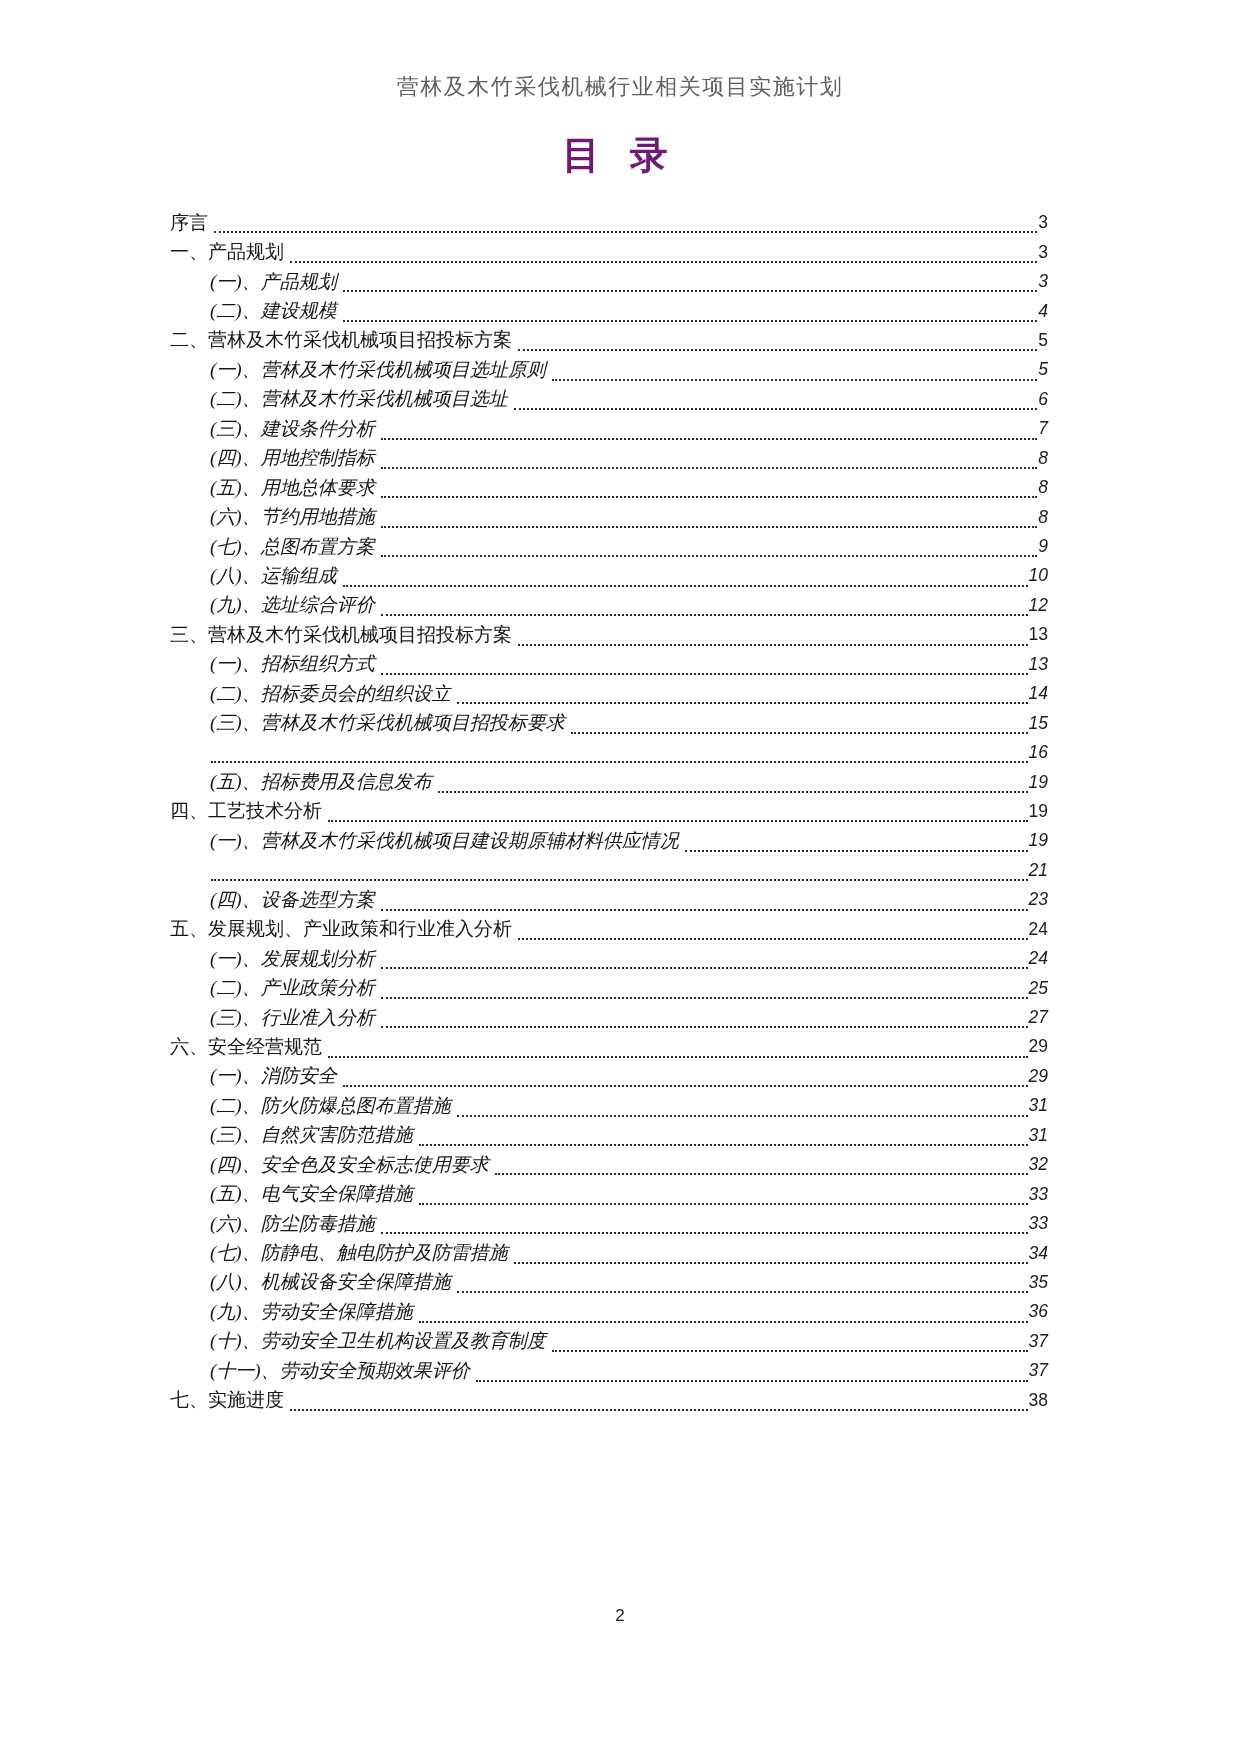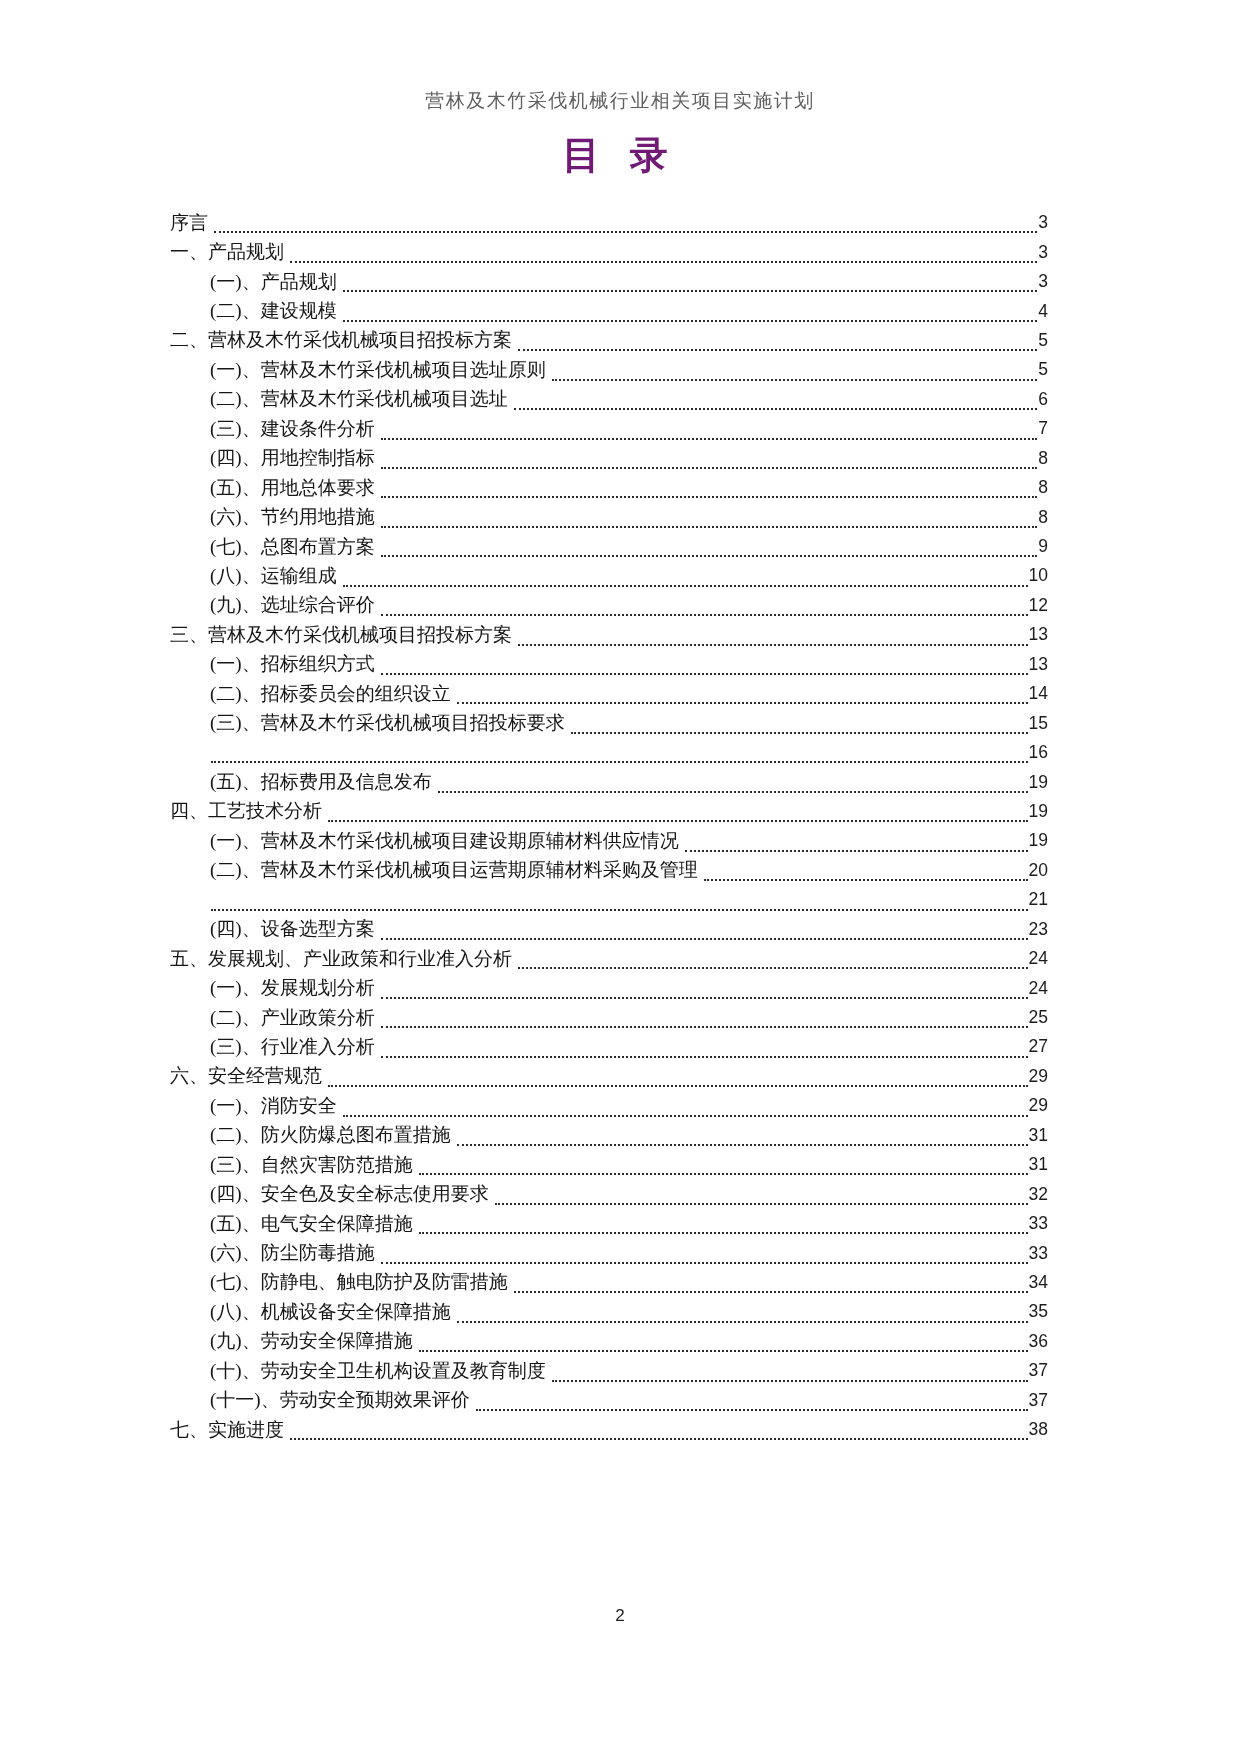--- a/index.html
+++ b/index.html
@@ -12,25 +12,25 @@
     color: #1a1a1a;
     overflow: hidden;
   }
   .page {
     position: absolute;
     inset: 0;
     background: #ffffff;
   }
   .page-header {
     position: absolute;
-    top: 88px;
+    top: 72px;
     left: 0;
     width: 100%;
     text-align: center;
-    font-size: 19px;
+    font-size: 22px;
     letter-spacing: 1.5px;
     color: #5f5f5f;
   }
   .toc-title {
     position: absolute;
     top: 130px;
     left: 0;
     width: 100%;
     text-align: center;
     font-size: 38px;
@@ -45,21 +45,21 @@
     width: 878px;
   }
   .toc-row {
     display: flex;
     align-items: center;
     height: 29.45px;
     font-size: 19px;
     color: #161616;
     cursor: pointer;
   }
-  .toc-row.level-2 { padding-left: 40px; }
+  .toc-row.level-2 { padding-left: 40px; font-style: italic; }
   .toc-label {
     white-space: nowrap;
     padding-right: 5px;
   }
   .toc-leader {
     flex: 1 1 auto;
     min-width: 12px;
     border-bottom: 2px dotted #2b2b2b;
     margin: 0 1px 4px 1px;
     height: 1px;
@@ -195,25 +195,20 @@
         <span class="toc-label">四、工艺技术分析</span>
         <span class="toc-leader"></span>
         <span class="toc-page">19</span>
       </div>
       <div class="toc-row level-2">
         <span class="toc-label">(一)、营林及木竹采伐机械项目建设期原辅材料供应情况</span>
         <span class="toc-leader"></span>
         <span class="toc-page">19</span>
       </div>
       <div class="toc-row level-2">
-        <span class="toc-label">(二)、营林及木竹采伐机械项目运营期原辅材料采购及管理</span>
-        <span class="toc-leader"></span>
-        <span class="toc-page">20</span>
-      </div>
-      <div class="toc-row level-2">
         <span class="toc-leader"></span>
         <span class="toc-page">21</span>
       </div>
       <div class="toc-row level-2">
         <span class="toc-label">(四)、设备选型方案</span>
         <span class="toc-leader"></span>
         <span class="toc-page">23</span>
       </div>
       <div class="toc-row level-1">
         <span class="toc-label">五、发展规划、产业政策和行业准入分析</span>

